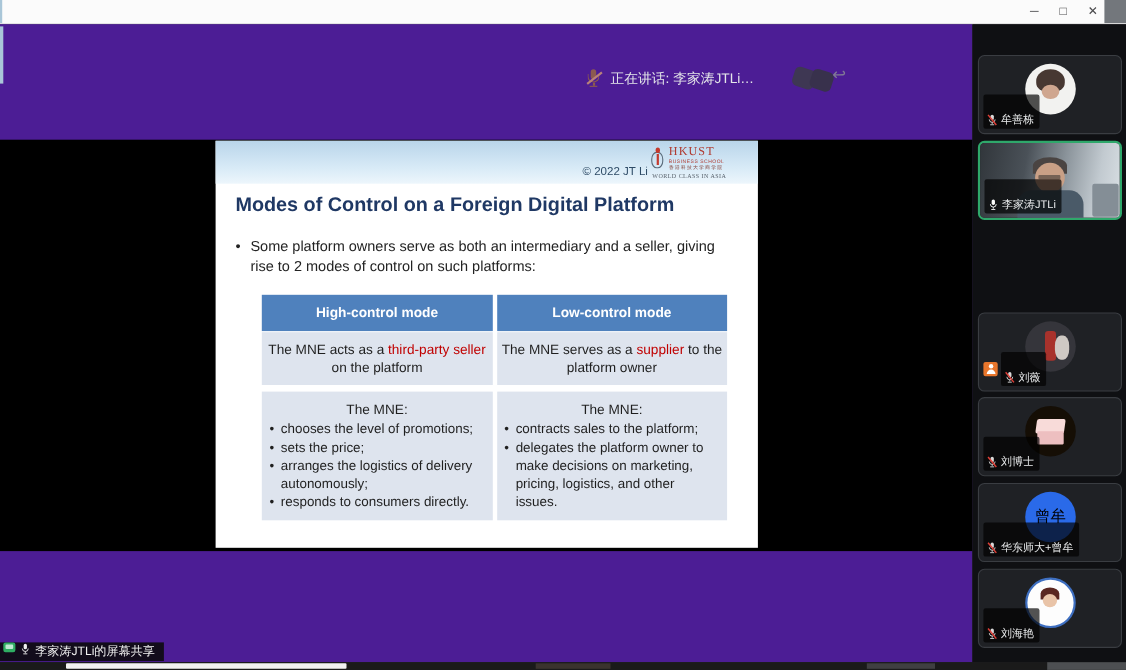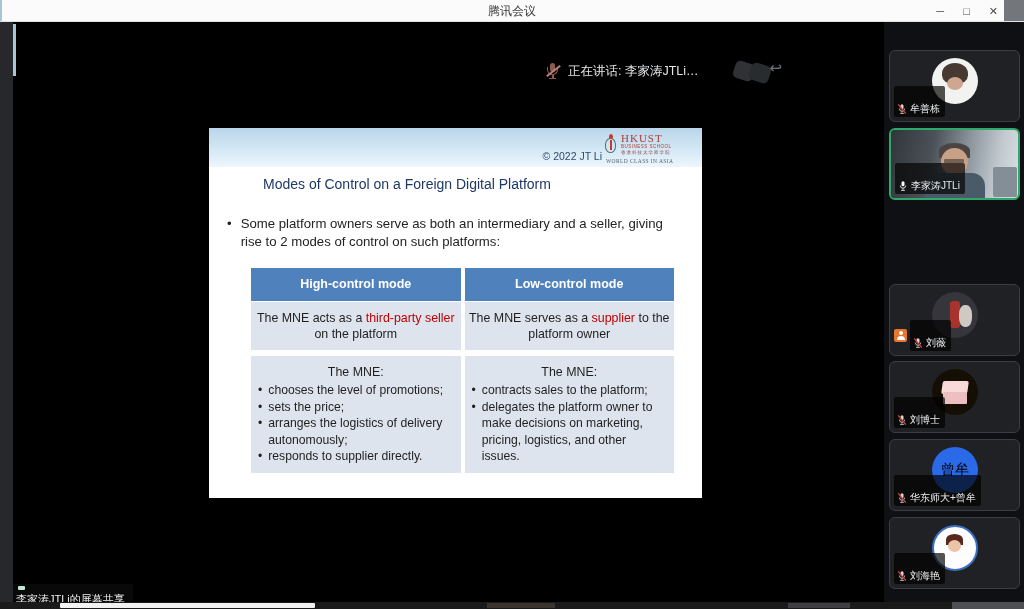--- a/index.html
+++ b/index.html
@@ -7,21 +7,21 @@
 
   
   .titlebar{position:absolute;left:0;top:0;width:1024px;height:22px;background:#fbfbfb;border-bottom:1px solid #e2e2e2;box-sizing:border-box;}
   .titlebar .title{position:absolute;left:0;right:0;top:3px;text-align:center;font-size:12px;color:#3a3a3c;}
   .win-controls{position:absolute;right:26px;top:0;height:22px;display:flex;align-items:center;gap:19px;font-size:11px;color:#4c4c4e;}
   .win-controls span{cursor:default;line-height:22px;}
   .corner-block{position:absolute;right:0;top:0;width:20px;height:21px;background:#73777c;}
   .edge-sliver-top{position:absolute;left:0;top:0;width:2px;height:21px;background:#a9c6d8;}
 
   
-  .stage{position:absolute;left:13px;top:22px;width:884px;height:580px;background:#000000;}
+  .stage{position:absolute;left:0;top:22px;width:884px;height:580px;background:#4c1d95;}
   .edge-sliver{position:absolute;left:0;top:2px;width:3px;height:52px;background:#a9c6d8;}
   .letterbox{position:absolute;left:0;top:105px;width:884px;height:374px;background:#000;}
 
   
   .banner{position:absolute;left:533px;top:36px;height:26px;display:flex;align-items:center;gap:9px;}
   .banner .label{font-size:12.5px;color:#e4e6e9;}
   .mic-glyph{display:inline-block;position:relative;width:13px;height:17px;}
   .mic-glyph .body{position:absolute;left:4px;top:0;width:5px;height:9px;border-radius:3px;background:#8c5a50;}
   .mic-glyph .arc{position:absolute;left:1px;top:4px;width:11px;height:8px;border:1.5px solid #8c5a50;border-top:none;border-radius:0 0 8px 8px;box-sizing:border-box;}
   .mic-glyph .stem{position:absolute;left:6px;top:12px;width:1.5px;height:3px;background:#8c5a50;}
@@ -39,40 +39,40 @@
   .copyright{position:absolute;right:100px;top:22px;font-size:10.5px;color:#2e4b66;}
   .hkust-logo{position:absolute;right:6px;top:4px;width:92px;height:33px;}
   .hkust-emblem{position:absolute;left:0;top:2px;width:14px;height:20px;}
   .hkust-emblem .ring{position:absolute;left:1px;top:4px;width:11px;height:15px;border:1.5px solid #5a6b7a;border-radius:45%;box-sizing:border-box;}
   .hkust-emblem .flame{position:absolute;left:5px;top:0;width:4px;height:5px;border-radius:50% 50% 40% 40%;background:#c43a2e;}
   .hkust-emblem .torch{position:absolute;left:6px;top:6px;width:2px;height:10px;background:#c43a2e;}
   .hkust-name{position:absolute;left:17px;top:0;font-size:11px;font-weight:normal;color:#b03a30;font-family:"Liberation Serif",serif;letter-spacing:1px;}
   .hkust-sub1{position:absolute;left:17px;top:12px;font-size:4.5px;color:#b03a30;letter-spacing:.5px;}
   .hkust-sub2{position:absolute;left:17px;top:18px;font-size:4.5px;color:#8a4a42;letter-spacing:1px;}
   .hkust-sub3{position:absolute;left:2px;top:26px;font-size:5.5px;color:#57616b;font-family:"Liberation Serif",serif;letter-spacing:.4px;}
-  .slide-title{position:absolute;left:18px;top:48px;width:460px;font-size:14px;font-weight:normal;color:#1f3864;margin-left:36px;}
+  .slide-title{position:absolute;left:18px;top:48px;width:460px;font-size:18px;font-weight:bold;color:#1f3864;}
   .slide-bullet{position:absolute;left:18px;top:87px;width:448px;display:flex;gap:9px;font-size:13.2px;line-height:17.5px;color:#232323;}
   .slide-bullet .dot{flex:0 0 auto;}
 
   .ctable{position:absolute;left:42px;top:140px;width:423px;font-size:12.4px;color:#1f1f1f;}
   .trow{display:flex;gap:4px;}
   .tcell{flex:1;box-sizing:border-box;}
   .thead .tcell{background:#4f81bd;color:#fff;font-weight:bold;text-align:center;height:33px;line-height:33px;font-size:12.5px;}
   .tbody1{margin-top:1px;}
   .tbody1 .tcell{background:#dee4ee;height:48px;display:flex;align-items:center;justify-content:center;text-align:center;padding:2px 0;line-height:16px;}
   .tbody2{margin-top:6px;}
   .tbody2 .tcell{background:#dee4ee;min-height:116px;padding:8px 7px 8px 7px;}
   .cell-heading{text-align:center;line-height:16px;margin-bottom:2px;}
   .cell-list{margin:0;padding:0;list-style:none;}
   .cell-list li{display:flex;gap:6px;line-height:16.5px;font-size:12.2px;}
   .cell-list .b{flex:0 0 auto;}
   .red{color:#c00000;}
 
   
-  .share-chip{position:absolute;left:0;top:562px;height:17px;display:flex;gap:4px;background:rgba(10,10,10,.88);padding:0 8px 0 3px;flex-direction:column;}
+  .share-chip{position:absolute;left:0;top:562px;height:17px;display:flex;gap:4px;background:rgba(10,10,10,.88);padding:0 8px 0 3px;}
   .share-chip .label{font-size:11px;color:#f0f0f0;}
   .screen-icon{display:inline-block;width:11px;height:9px;background:#2fae63;border-radius:2px;position:relative;}
   .screen-icon::after{content:"";position:absolute;left:2px;top:2px;width:7px;height:4px;background:#bfe9d2;border-radius:1px;}
 
   
   .micsvg{display:block;}
 
   
   .sidebar{position:absolute;left:884px;top:22px;width:140px;height:580px;background:#0f1013;}
   .tile{position:absolute;left:5px;width:131px;height:72px;background:#1f2125;border:1px solid #3a3d42;border-radius:6px;box-sizing:border-box;overflow:hidden;}
@@ -118,21 +118,20 @@
   .tb-seg2{position:absolute;left:788px;top:1px;width:62px;height:5px;background:#3f3f41;}
   .tb-seg3{position:absolute;left:952px;top:0;width:72px;height:7px;background:#4d4f52;}
 </style>
 </head>
 <body>
 
 <div class="screen">
 
   <div class="titlebar">
     <span class="edge-sliver-top"></span>
-    <span class="title">腾讯会议</span>
     <div class="win-controls">
       <span>─</span>
       <span>□</span>
       <span>✕</span>
     </div>
     <span class="corner-block"></span>
   </div>
 
   <div class="stage">
     <span class="edge-sliver"></span>
@@ -200,21 +199,21 @@
               <li>
                   <span class="b">•</span>
                   <span>sets the price;</span>
                 </li>
               <li>
                   <span class="b">•</span>
                   <span>arranges the logistics of delivery autonomously;</span>
                 </li>
               <li>
                   <span class="b">•</span>
-                  <span>responds to supplier directly.</span>
+                  <span>responds to consumers directly.</span>
                 </li>
             </ul>
           </div>
           <div class="tcell">
             <div class="cell-heading">The MNE:</div>
             <ul class="cell-list">
               <li>
                   <span class="b">•</span>
                   <span>contracts sales to the platform;</span>
                 </li>

